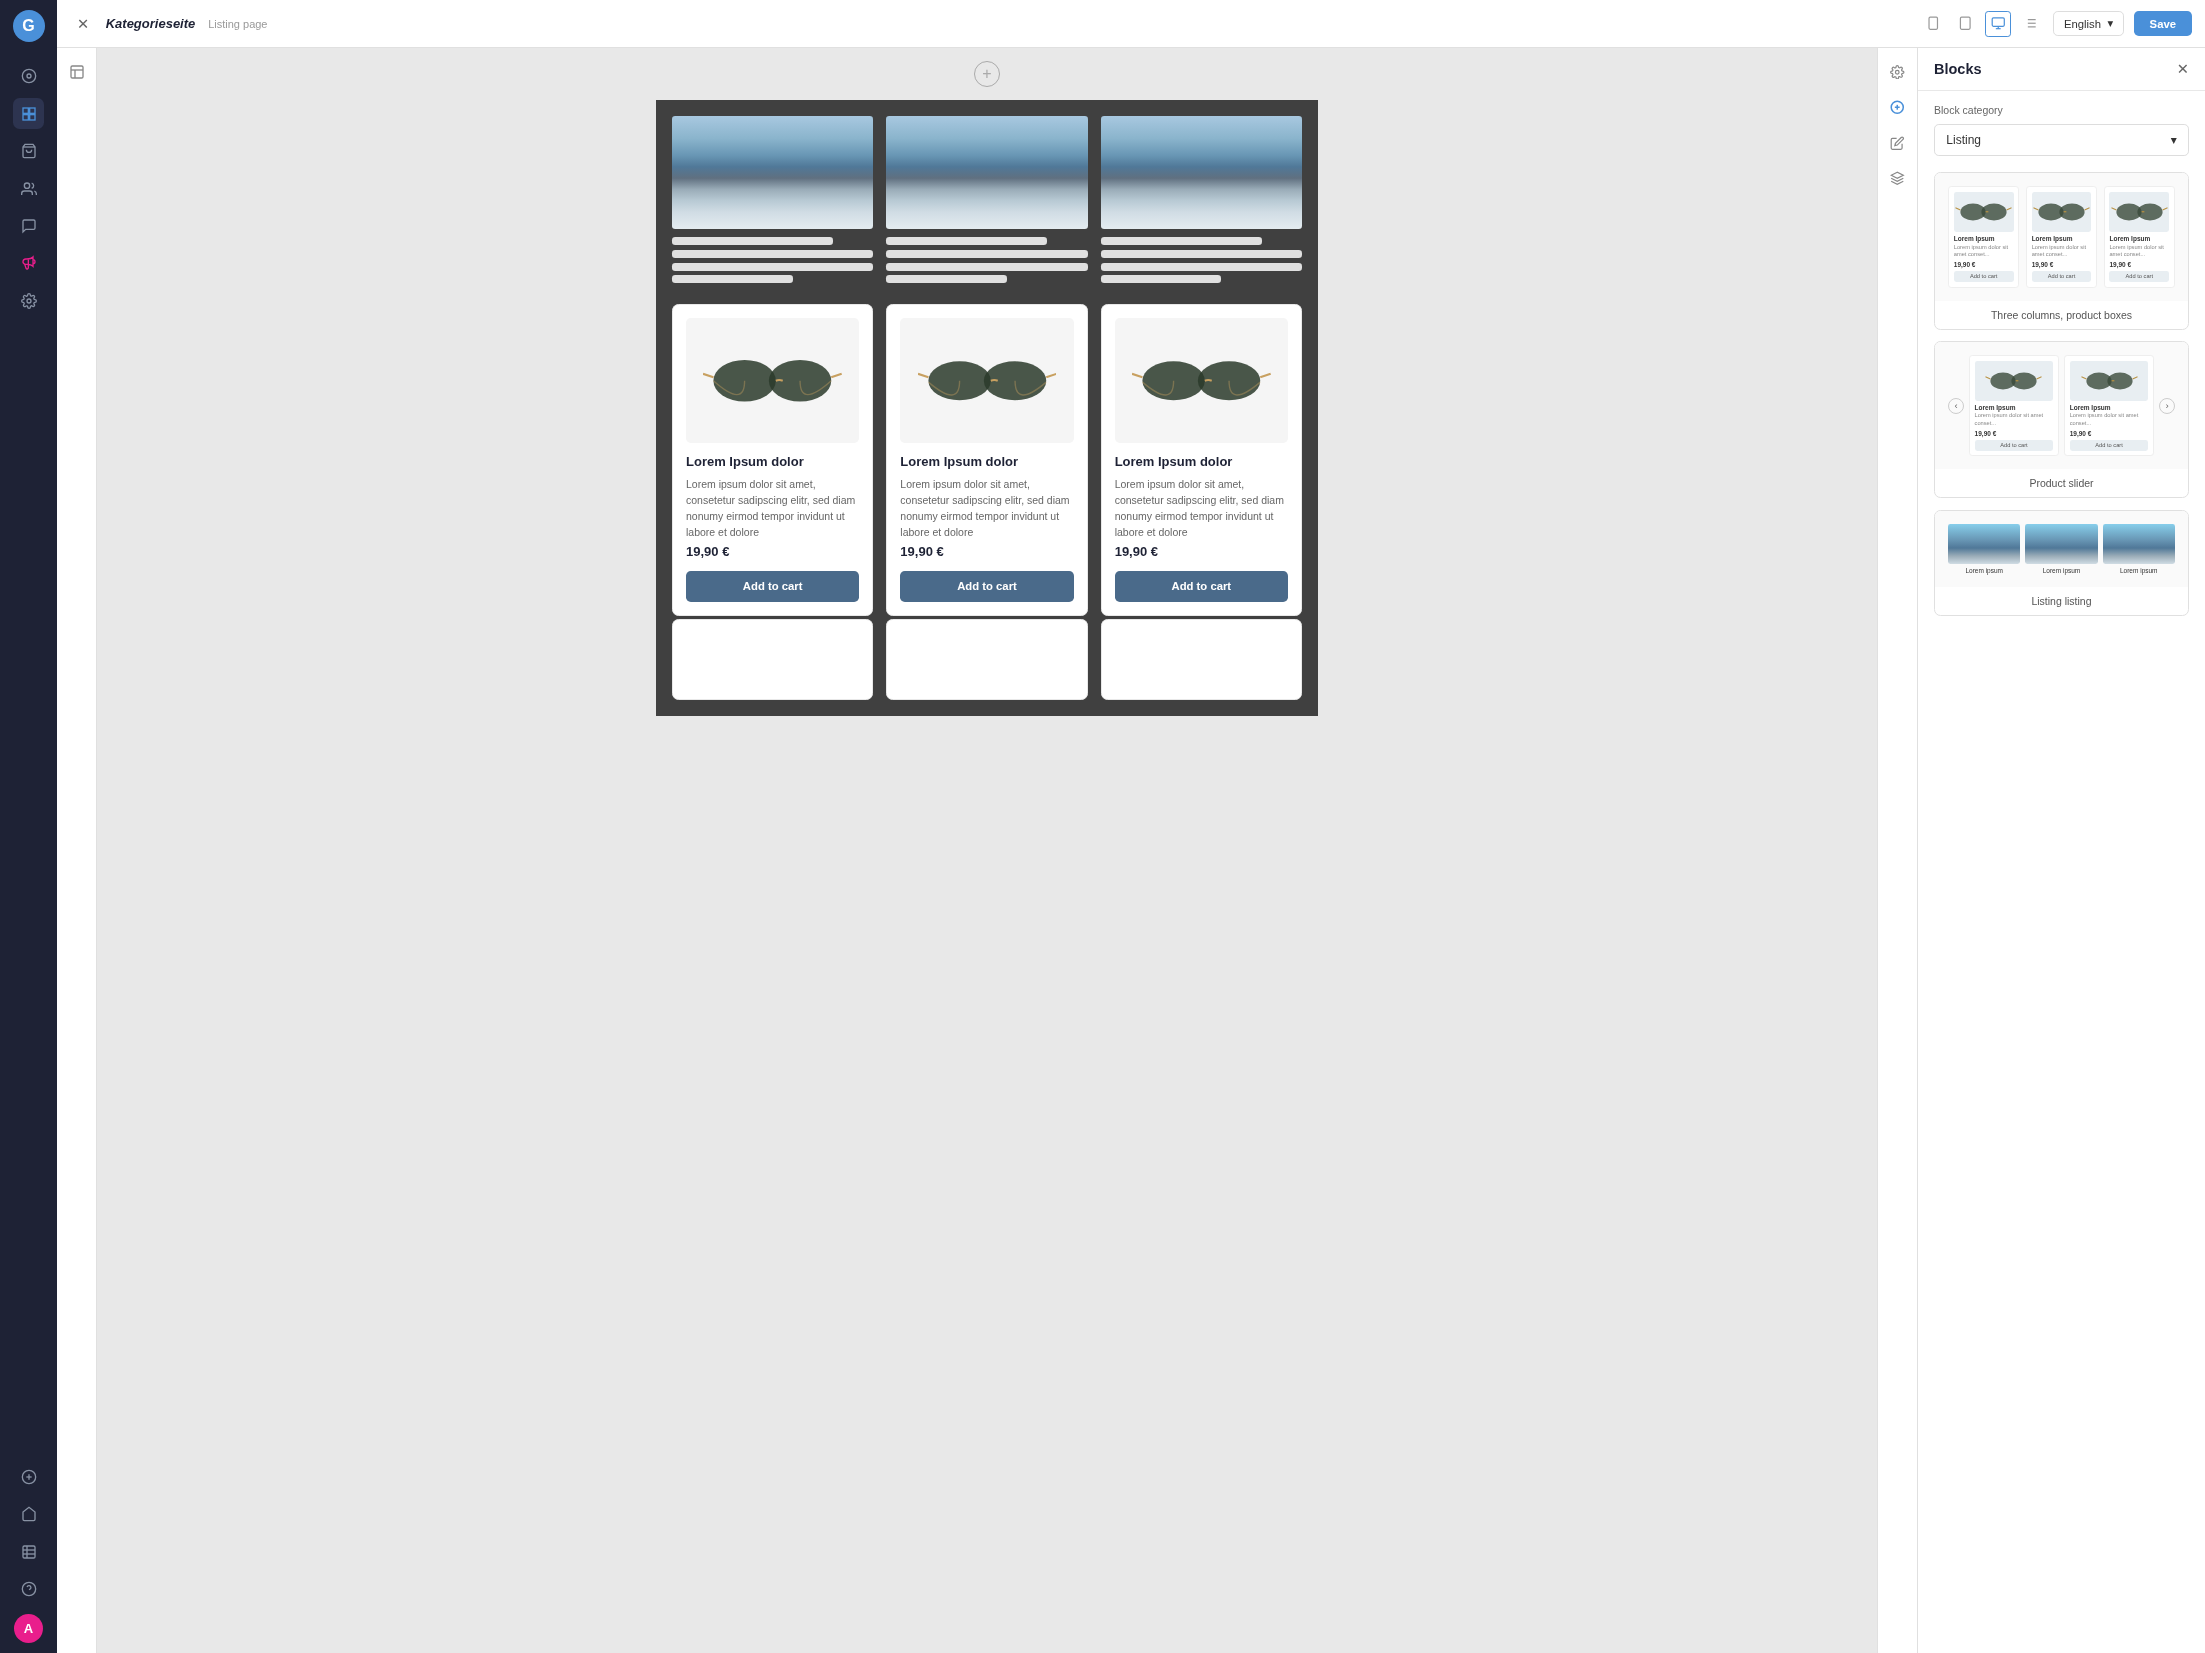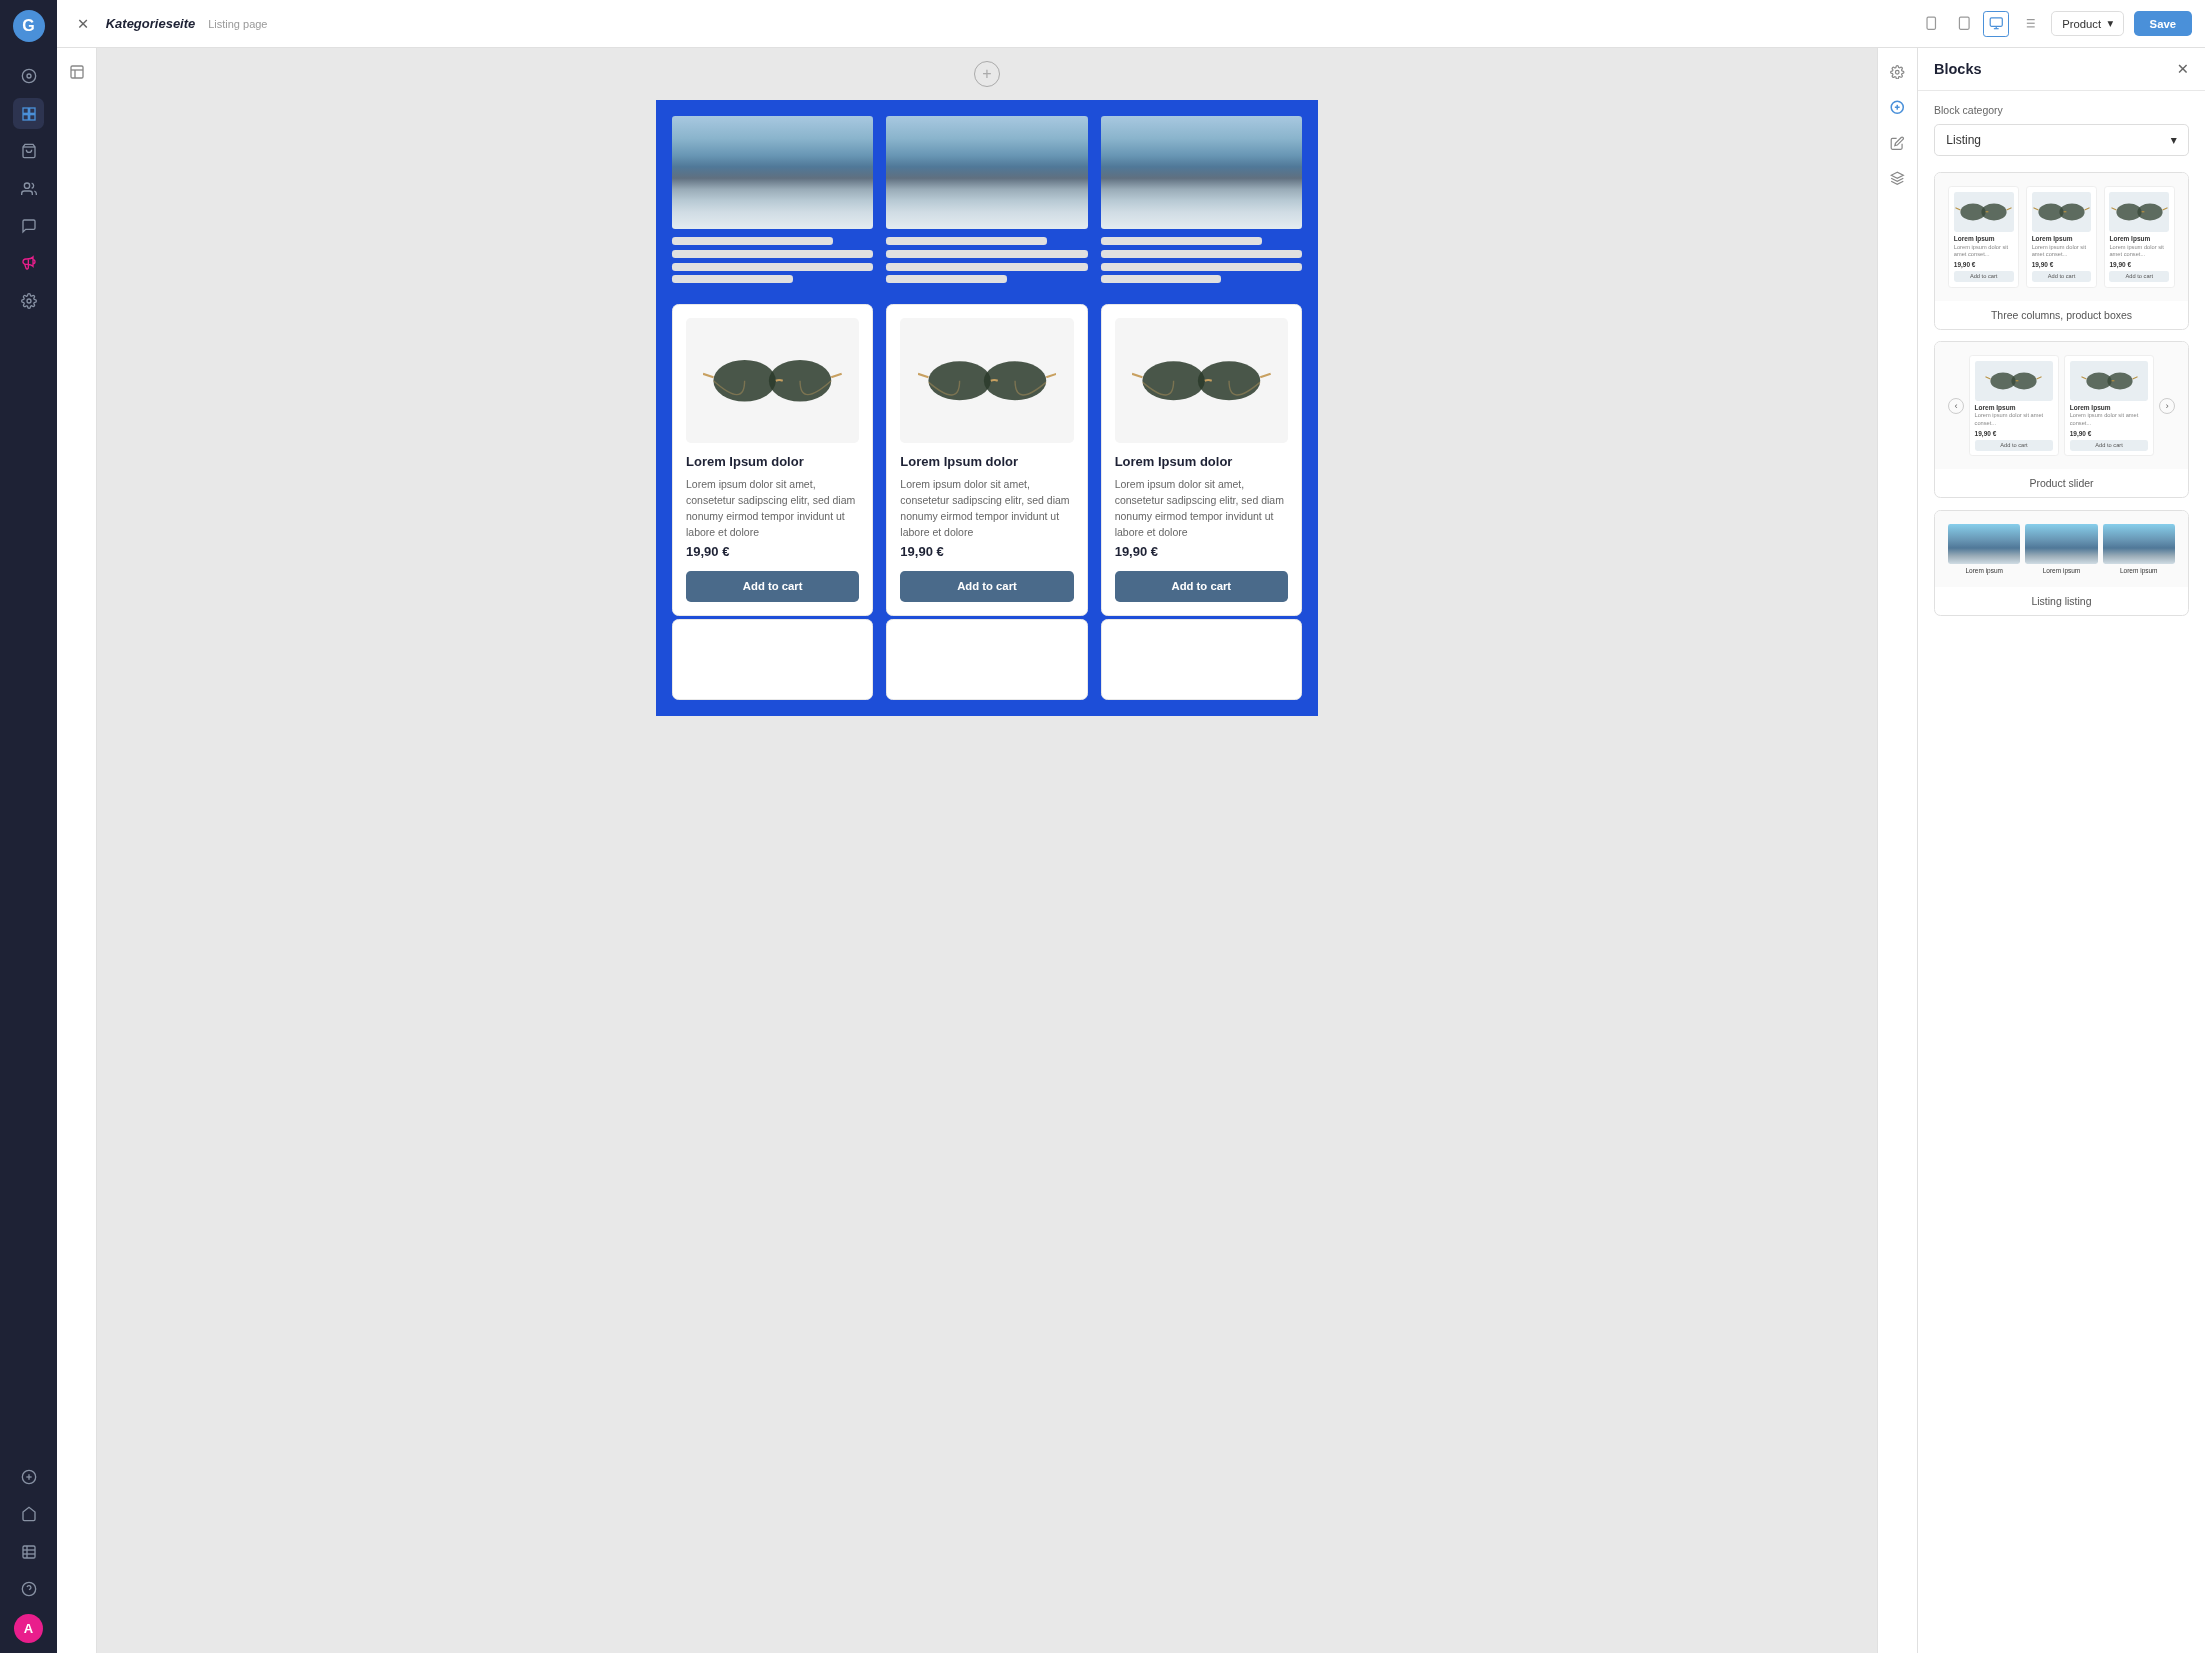--- a/index.html
+++ b/index.html
@@ -164,21 +164,21 @@
     .add-circle {
       width: 26px; height: 26px;
       border: 1.6px solid #aaa;
       border-radius: 50%;
       display: flex; align-items: center; justify-content: center;
       cursor: pointer;
       color: #aaa;
       font-size: 16px;
     }
     .canvas-page {
-      background: #1d4ed8;
+      background: #404040;
       width: 100%;
       max-width: 662px;
       min-height: 484px;
       padding: 16px;
     }
 
     
     .product-grid-section {
       margin-bottom: 16px;
     }
@@ -563,21 +563,21 @@
             <line x1="8" y1="6" x2="21" y2="6"></line>
             <line x1="8" y1="12" x2="21" y2="12"></line>
             <line x1="8" y1="18" x2="21" y2="18"></line>
             <line x1="3" y1="6" x2="3.01" y2="6"></line>
             <line x1="3" y1="12" x2="3.01" y2="12"></line>
             <line x1="3" y1="18" x2="3.01" y2="18"></line>
           </svg>
       </div>
     </div>
     <div class="lang-select">
-      <span>Product</span>
+      <span>English</span>
       <span>▾</span>
     </div>
     <button class="save-btn">Save</button>
   </div>
 
   <div class="content-row">
 
     <div class="builder-toolbar">
       <div class="builder-icon">
         <svg width="16" height="16" viewBox="0 0 24 24" fill="none" stroke="currentColor" stroke-width="2">

